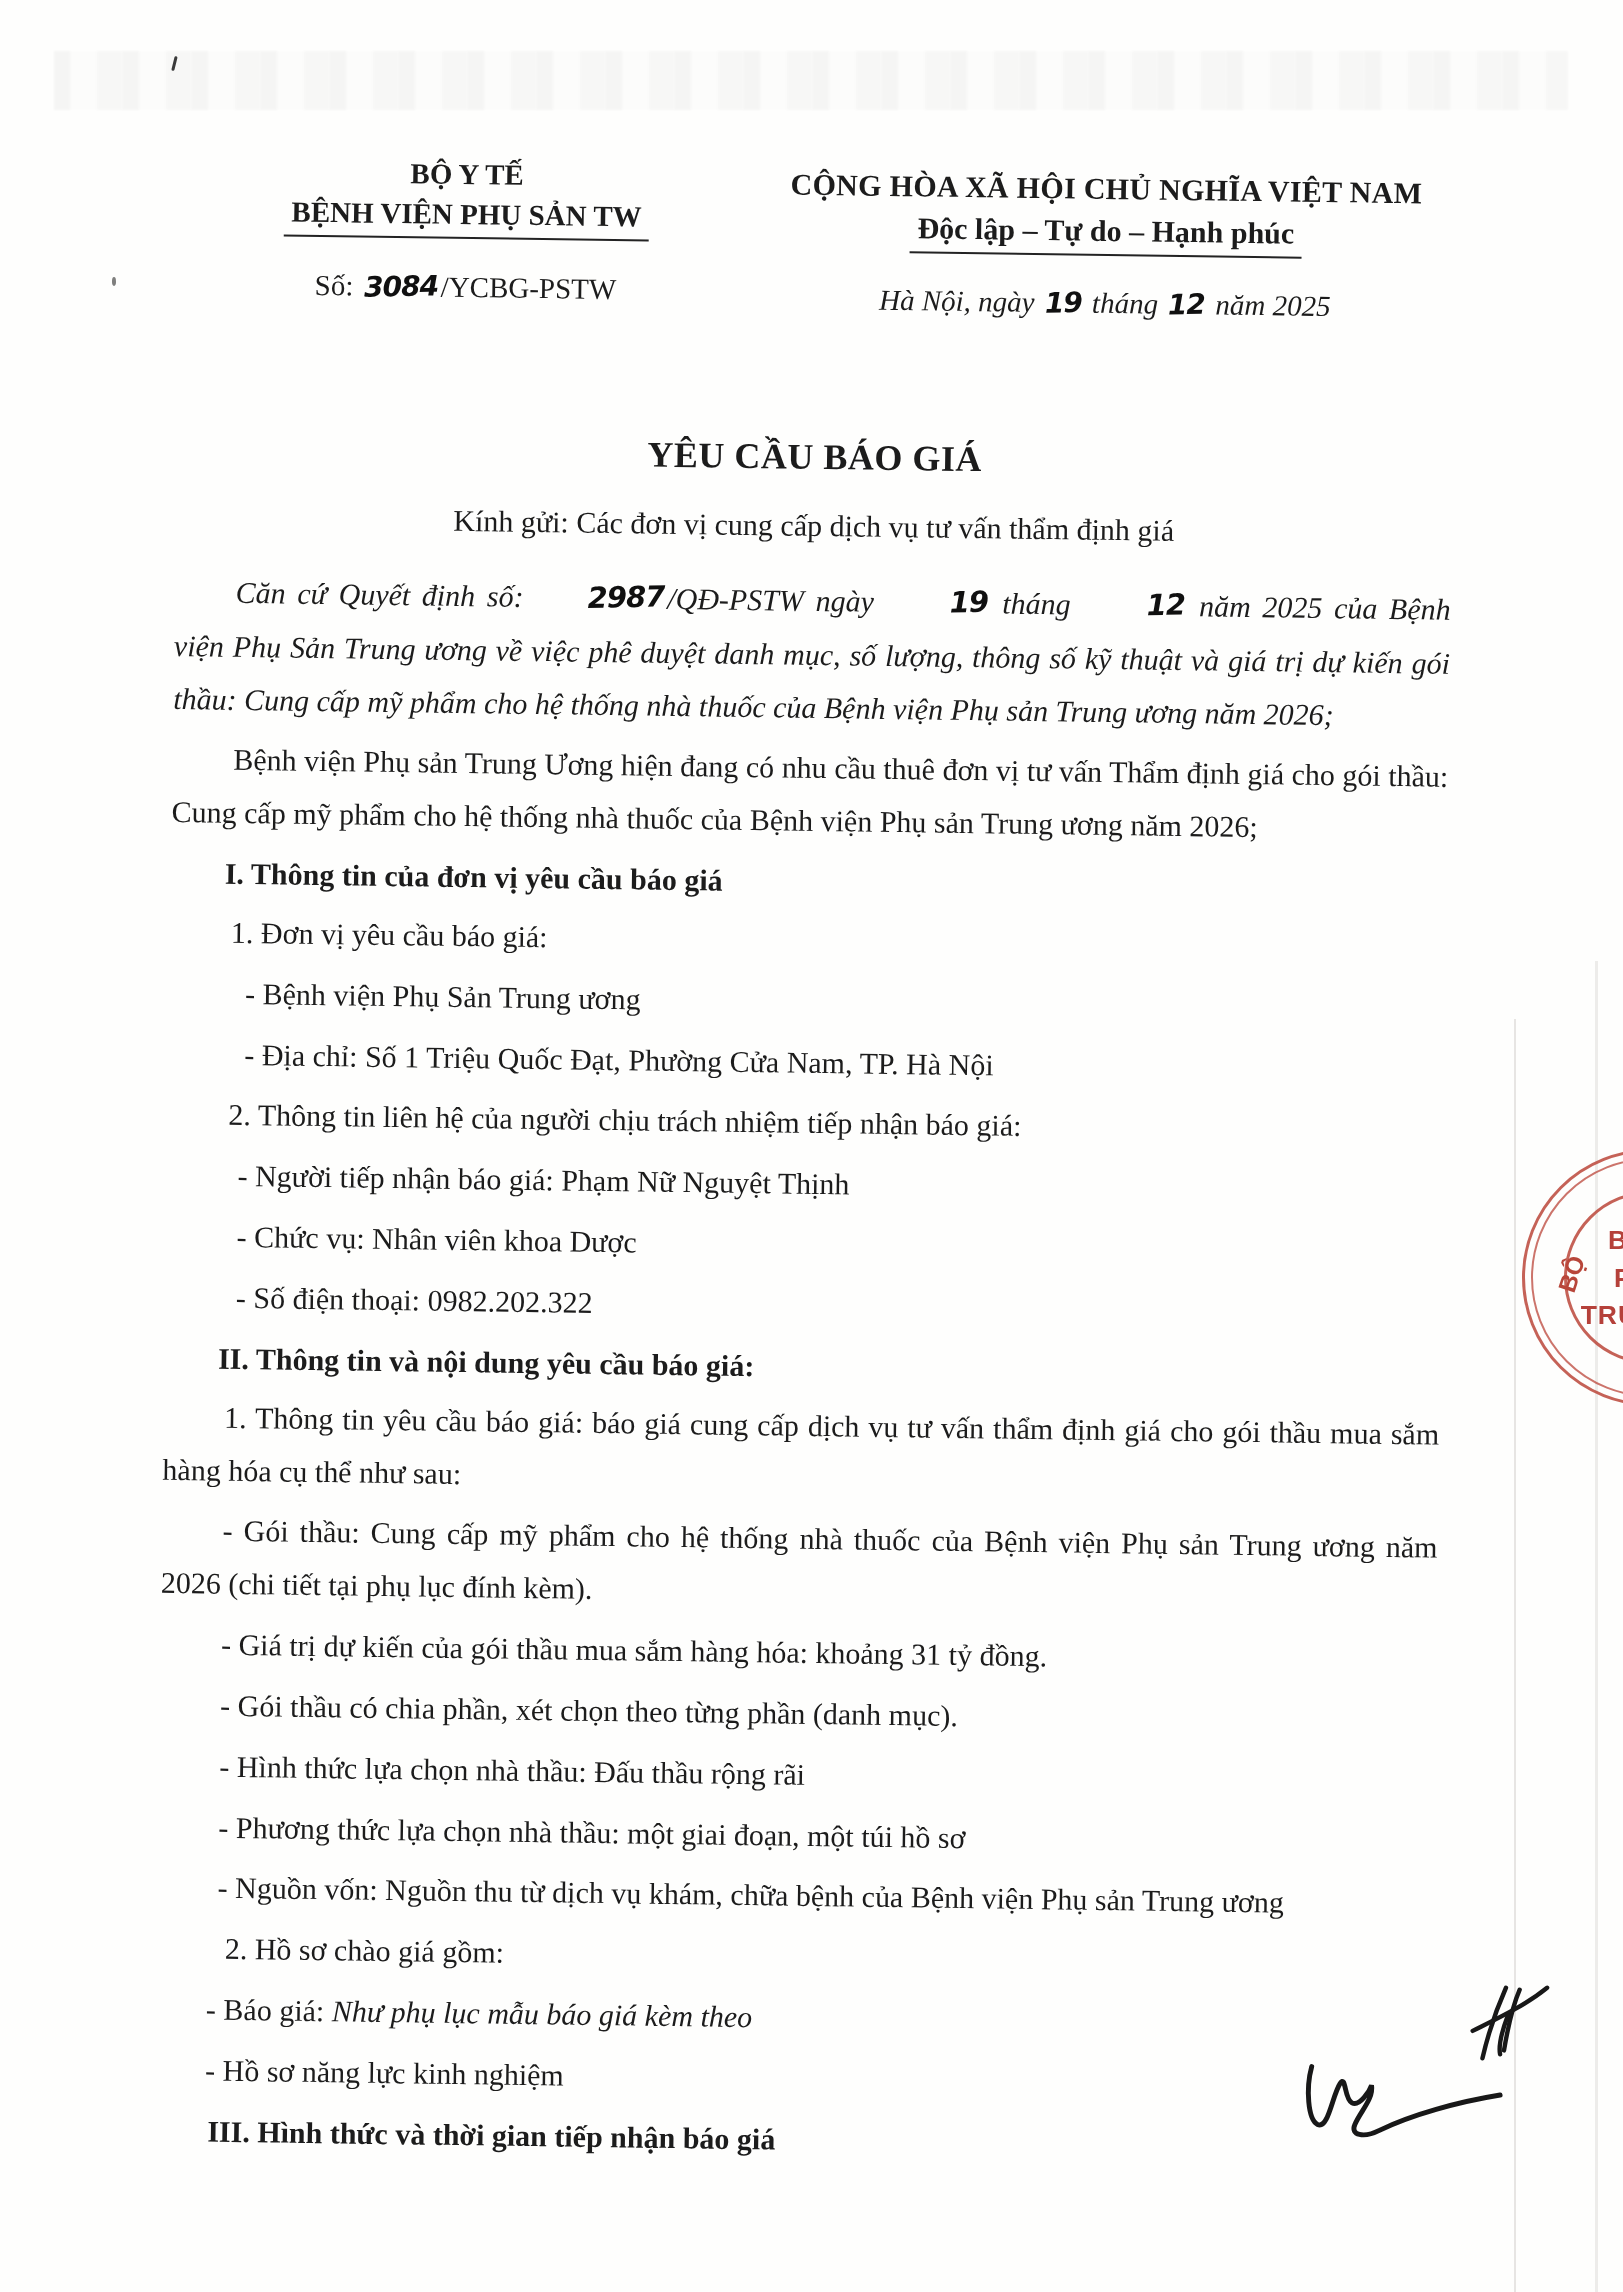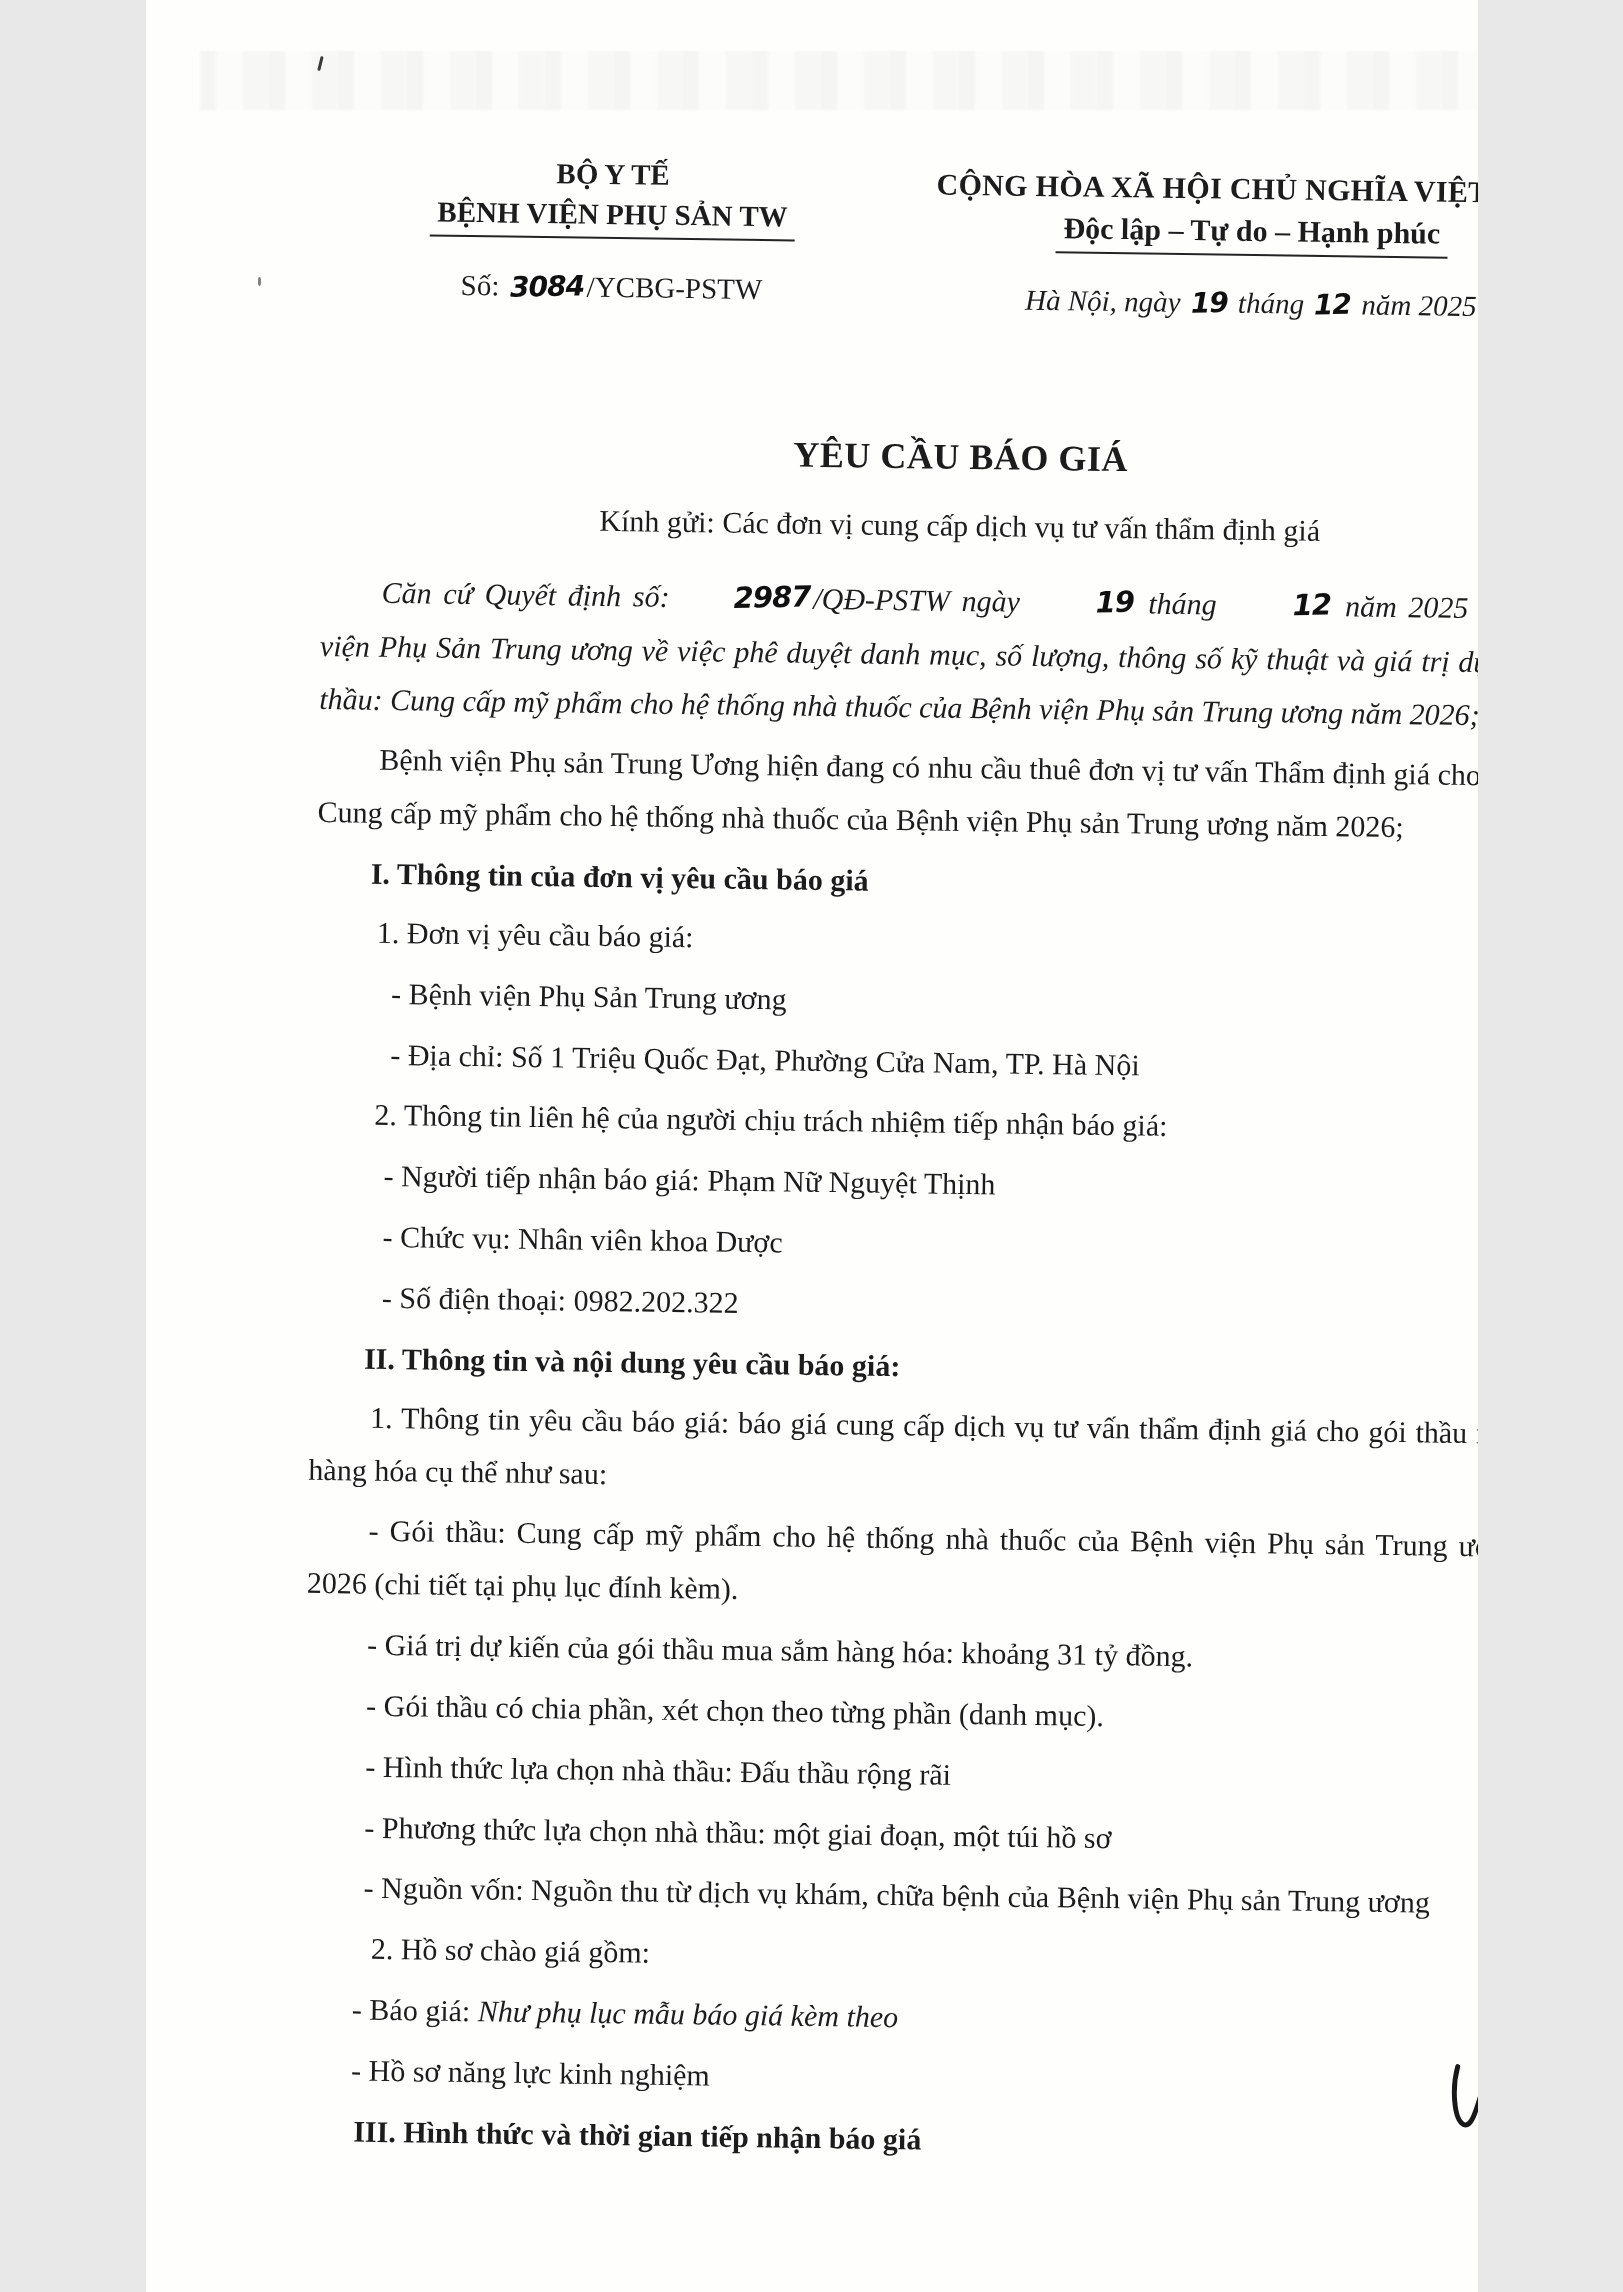--- a/index.html
+++ b/index.html
@@ -1,18 +1,18 @@
 <!DOCTYPE html>
 <html><head>
 <meta charset="utf-8">
 <style>
   html,body{margin:0;padding:0;background:#e8e8e8;}
   .page{
     position:relative;
-    width:1332px;height:2293px;
+    width:1623px;height:2293px;
     margin:0 auto;
     background:#fefefd;
     overflow:hidden;
     font-family:"Liberation Serif", serif;
     color:#1c1c1c;
   }
   
   .artifact-band{
     position:absolute;left:54px;top:51px;width:1514px;height:59px;
     background:repeating-linear-gradient(90deg, rgba(40,40,40,.055) 0 15.7px, rgba(40,40,40,.012) 15.7px 43px, rgba(40,40,40,.04) 43px 69px);

